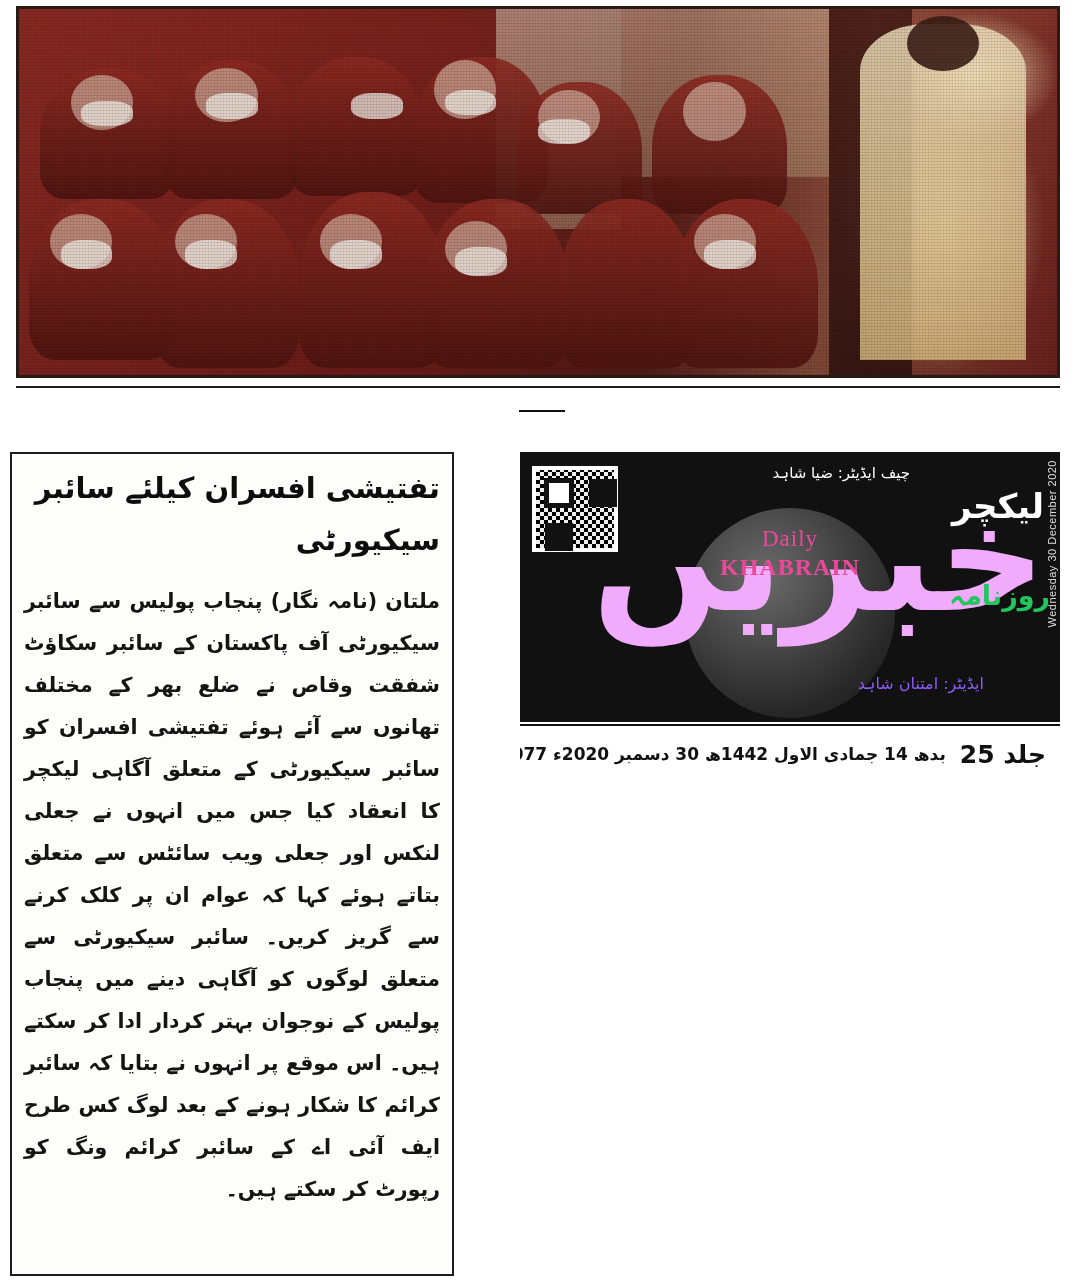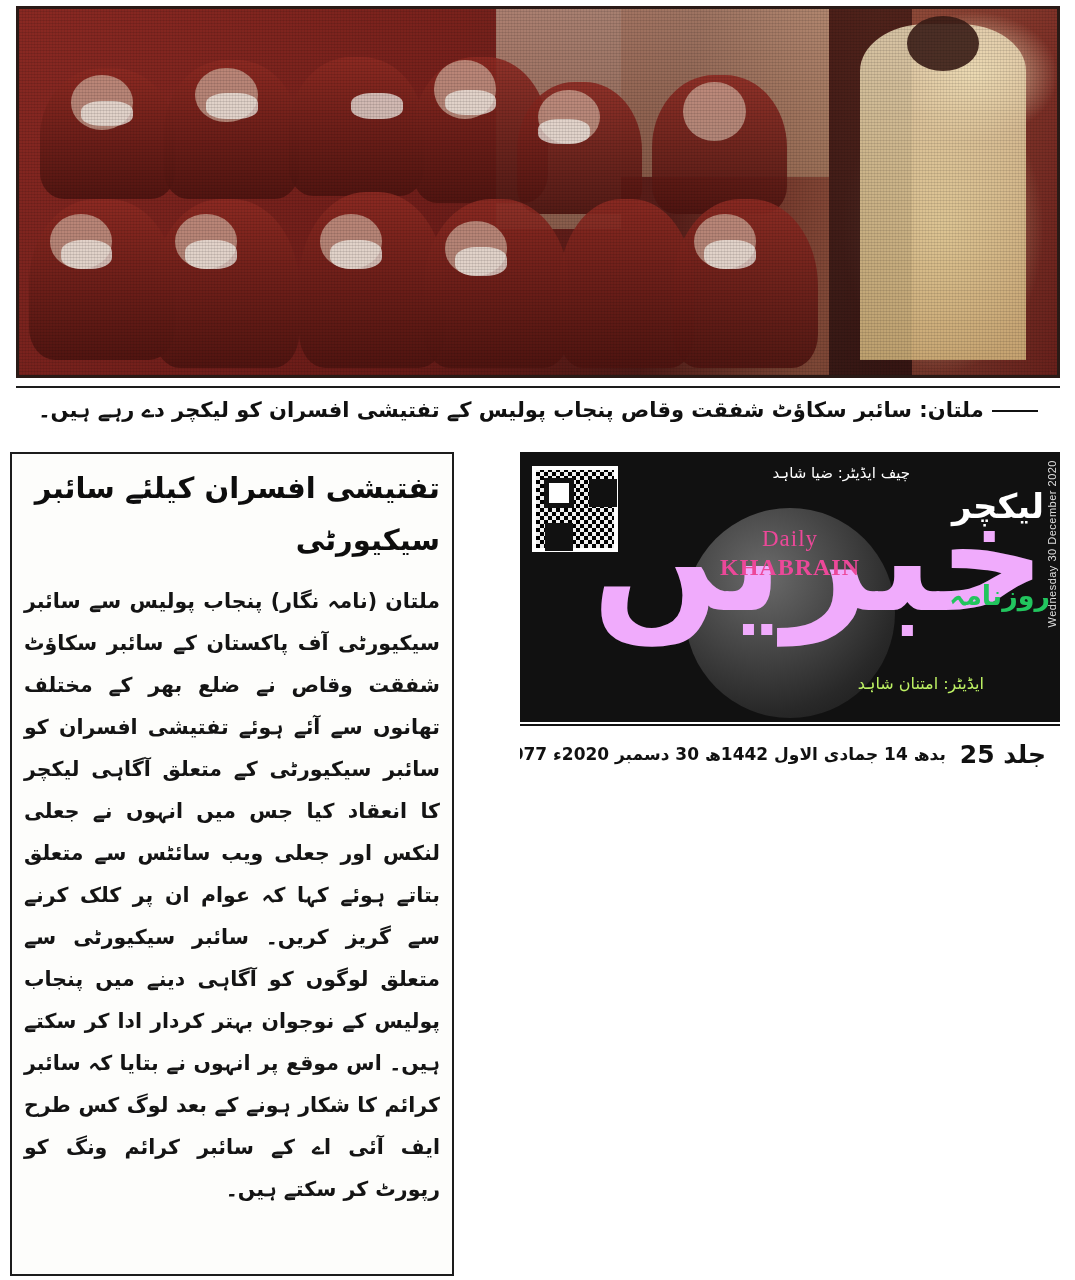--- a/index.html
+++ b/index.html
@@ -279,21 +279,21 @@
     font-weight: 700;
     color: #22c55e;
     direction: rtl;
   }
   .mast-editor {
     position: absolute;
     right: 76px;
     top: 222px;
     font-family: "DejaVu Sans", sans-serif;
     font-size: 16px;
-    color: #bef264;
+    color: #8b5cf6;
     direction: rtl;
   }
   .side-date {
     position: absolute;
     right: 2px;
     top: 8px;
     font-family: "Liberation Sans", sans-serif;
     font-size: 11px;
     color: #ddd;
     writing-mode: vertical-rl;
@@ -381,21 +381,21 @@
     <div class="ph-mask" style="left:30%; top:63%; width:5%; height:8%;"></div>
     <div class="ph-mask" style="left:42%; top:65%; width:5%; height:8%;"></div>
     <div class="ph-mask" style="left:66%; top:63%; width:5%; height:8%;"></div>
 
     <div class="ph-grain"></div>
   </div>
 </div>
 
 <div class="caption-rule-top"></div>
 <div class="caption">
-  <span class="caption-dash"></span><span>ملتان: سائبر سکاؤٹ شفقت وقاص پنجاب پولیس کے تفتیشی افسران کو لیکچر دے رہے ہیں۔</span>
+  <span class="caption-dash"></span>
 </div>
 
 <div class="article">
   <div class="headline">
     <span class="l1">تفتیشی افسران کیلئے سائبر سیکیورٹی</span>
   </div>
   <div class="byline-body">ملتان (نامہ نگار) پنجاب پولیس سے سائبر سیکیورٹی آف پاکستان کے سائبر سکاؤٹ شفقت وقاص نے ضلع بھر کے مختلف تھانوں سے آئے ہوئے تفتیشی افسران کو سائبر سیکیورٹی کے متعلق آگاہی لیکچر کا انعقاد کیا جس میں انہوں نے جعلی لنکس اور جعلی ویب سائٹس سے متعلق بتاتے ہوئے کہا کہ عوام ان پر کلک کرنے سے گریز کریں۔ سائبر سیکیورٹی سے متعلق لوگوں کو آگاہی دینے میں پنجاب پولیس کے نوجوان بہتر کردار ادا کر سکتے ہیں۔ اس موقع پر انہوں نے بتایا کہ سائبر کرائم کا شکار ہونے کے بعد لوگ کس طرح ایف آئی اے کے سائبر کرائم ونگ کو رپورٹ کر سکتے ہیں۔</div>
 </div>
 
 <div class="masthead">

